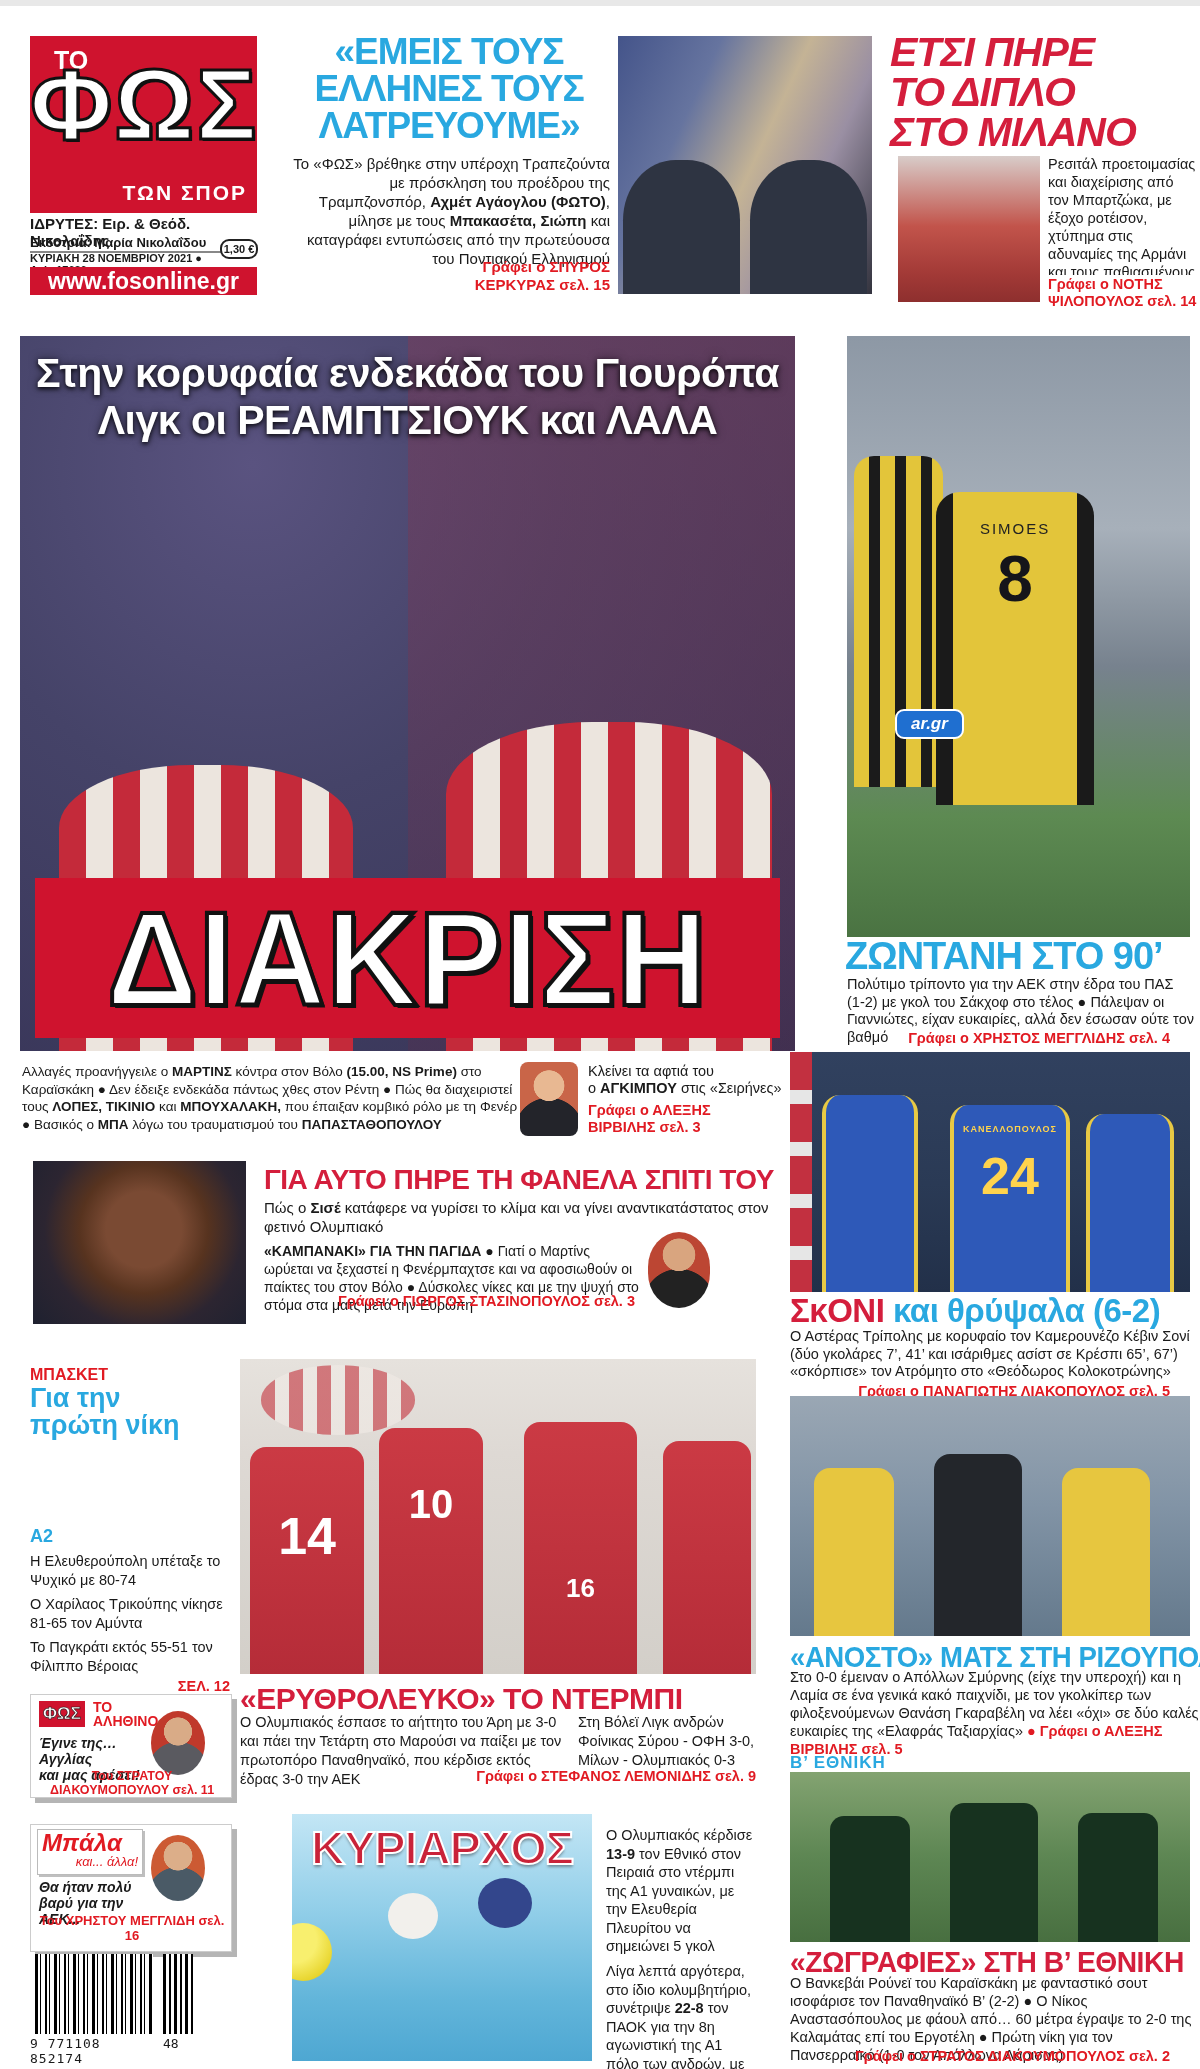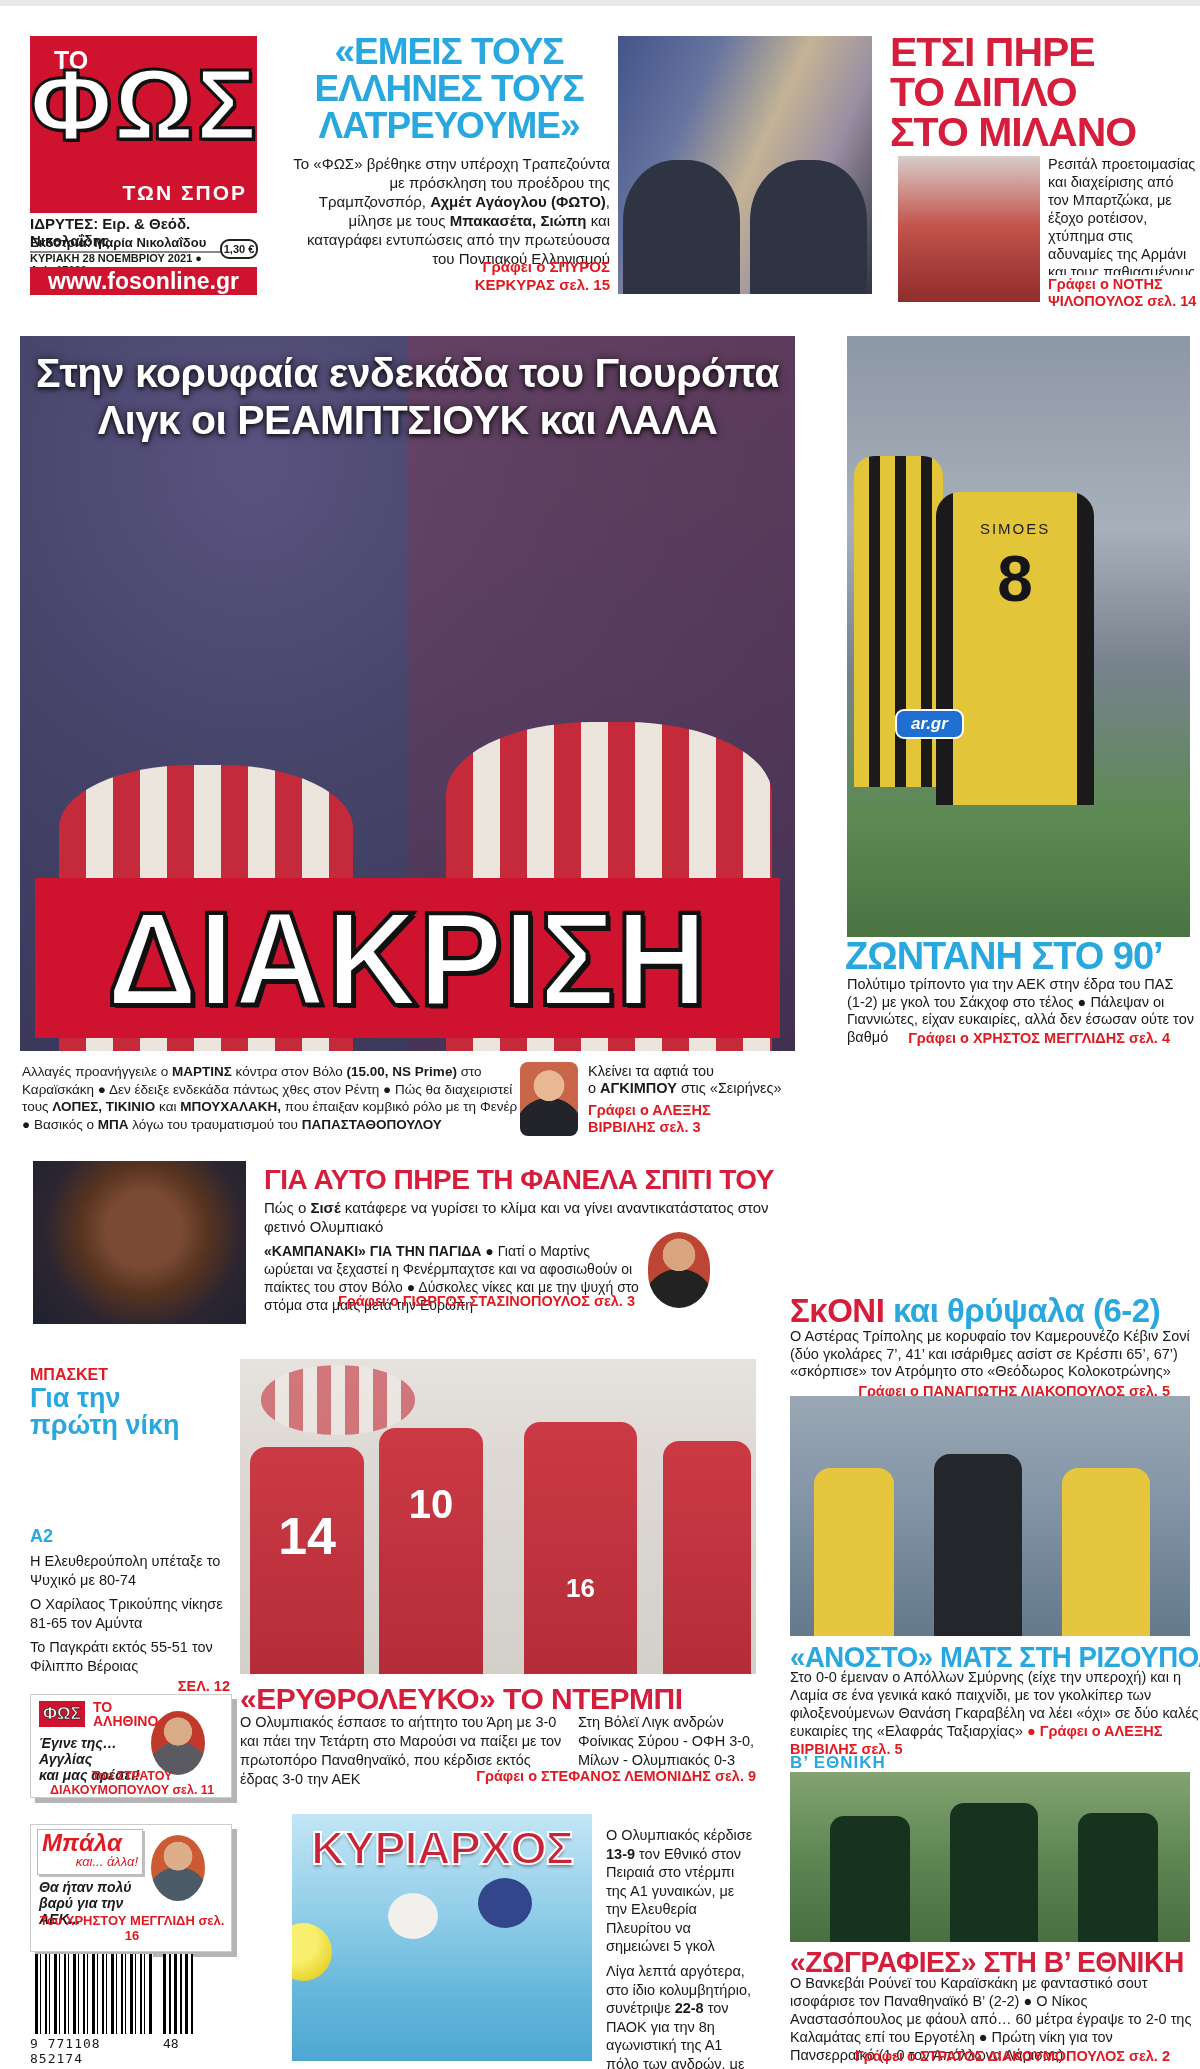--- a/index.html
+++ b/index.html
@@ -27,21 +27,21 @@
   .website-bar{left:30px;top:261px;width:227px;height:28px;background:var(--red);color:#fff;font-weight:700;font-size:23px;text-align:center;line-height:28px;}
 
   
   .tl-headline{left:288px;top:27px;width:322px;color:var(--blue);font-weight:700;font-size:37px;line-height:37px;text-align:center;letter-spacing:-1px;}
   .tl-body{left:292px;top:148px;width:318px;font-size:15px;line-height:19px;text-align:right;}
   .tl-byline{left:292px;top:252px;width:318px;font-size:15px;line-height:18px;text-align:right;}
   .photo-trabzon{left:618px;top:30px;width:254px;height:258px;background:linear-gradient(115deg,#44548a 0%,#66749f 28%,#c4b395 52%,#9a8fa3 72%,#33333e 100%);}
   .suit{position:absolute;bottom:0;width:46%;height:52%;border-radius:45% 45% 0 0;background:#2e3442;}
 
   
-  .tr-headline{left:890px;top:26px;width:310px;color:var(--hl-red);font-weight:700;font-size:41px;line-height:40px;letter-spacing:-1px;}
+  .tr-headline{left:890px;top:26px;width:310px;color:var(--hl-red);font-weight:700;font-size:41px;line-height:40px;letter-spacing:-1px;font-style:italic;}
   .photo-milano{left:898px;top:150px;width:142px;height:146px;background:linear-gradient(180deg,#d8ccc9 0%,#c2544b 48%,#a33a37 80%,#8e2f2e 100%);}
   .tr-body{left:1048px;top:149px;width:150px;height:120px;font-size:14.5px;line-height:18px;overflow:hidden;}
   .tr-byline{left:1048px;top:270px;width:150px;font-size:14.5px;line-height:17px;}
 
   
   .photo-main{left:20px;top:330px;width:775px;height:715px;background:radial-gradient(ellipse at 30% 18%,#5a5380 0%,#454368 40%,#343153 100%);}
   .photo-main .half{position:absolute;right:0;top:0;width:50%;height:100%;background:linear-gradient(180deg,rgba(120,60,90,.55),rgba(90,45,75,.35));}
   .stripes{position:absolute;bottom:0;border-radius:45% 45% 0 0/22% 22% 0 0;background:repeating-linear-gradient(90deg,#c42a3a 0 27px,#ece5de 27px 54px);filter:blur(.5px);}
   .stripes.s1{left:5%;width:38%;height:40%;}
   .stripes.s2{left:55%;width:42%;height:46%;}
@@ -226,20 +226,29 @@
   <div class="abs aek-body">Πολύτιμο τρίποντο για την ΑΕΚ στην έδρα του ΠΑΣ (1-2) με γκολ του Σάκχοφ στο τέλος ● Πάλεψαν οι Γιαννιώτες, είχαν ευκαιρίες, αλλά δεν έσωσαν ούτε τον βαθμό</div>
   <div class="abs aek-byline byline">Γράφει ο ΧΡΗΣΤΟΣ ΜΕΓΓΛΙΔΗΣ  σελ. 4</div>
 
   <div class="ph photo-sise"></div>
   <div class="abs sise-headline">ΓΙΑ ΑΥΤΟ ΠΗΡΕ ΤΗ ΦΑΝΕΛΑ ΣΠΙΤΙ ΤΟΥ</div>
   <div class="abs sise-sub"><span>Πώς ο </span><span class="b">Σισέ</span><span> κατάφερε να γυρίσει το κλίμα και να γίνει αναντικατάστατος στον φετινό Ολυμπιακό</span></div>
   <div class="abs sise-para"><span class="b">«ΚΑΜΠΑΝΑΚΙ» ΓΙΑ ΤΗΝ ΠΑΓΙΔΑ</span><span> ● Γιατί ο Μαρτίνς ωρύεται να ξεχαστεί η Φενέρμπαχτσε και να αφοσιωθούν οι παίκτες του στον Βόλο ● Δύσκολες νίκες και με την ψυχή στο στόμα στα ματς μετά την Ευρώπη</span></div>
   <div class="abs sise-avatar"></div>
   <div class="abs sise-byline byline">Γράφει ο ΓΙΩΡΓΟΣ ΣΤΑΣΙΝΟΠΟΥΛΟΣ  σελ. 3</div>
 
+  <div class="ph photo-asteras">
+    <div class="ast-board"></div>
+    <div class="ast-jersey ast-j2"></div>
+    <div class="ast-jersey ast-j3"></div>
+    <div class="ast-jersey ast-j1">
+      <div class="ast-name">ΚΑΝΕΛΛΟΠΟΥΛΟΣ</div>
+      <div class="ast-num">24</div>
+    </div>
+  </div>
   <div class="abs ast-headline"><span class="h-red">ΣκΟΝΙ</span><span class="h-blue"> και θρύψαλα (6-2)</span></div>
   <div class="abs ast-body">Ο Αστέρας Τρίπολης με κορυφαίο τον Καμερουνέζο Κέβιν Σονί (δύο γκολάρες 7’, 41’ και ισάριθμες ασίστ σε Κρέσπι 65’, 67’) «σκόρπισε» τον Ατρόμητο στο «Θεόδωρος Κολοκοτρώνης»</div>
   <div class="abs ast-byline byline">Γράφει ο ΠΑΝΑΓΙΩΤΗΣ ΛΙΑΚΟΠΟΥΛΟΣ  σελ. 5</div>
 
   <div class="abs bk-label">ΜΠΑΣΚΕΤ</div>
   <div class="abs bk-title t">Για την
 πρώτη νίκη</div>
   <div class="abs a2-label">Α2</div>
   <div class="abs a2-item a2-i0">Η Ελευθερούπολη υπέταξε το Ψυχικό με 80-74</div>
   <div class="abs a2-item a2-i1">Ο Χαρίλαος Τρικούπης νίκησε 81-65 τον Αμύντα</div>

